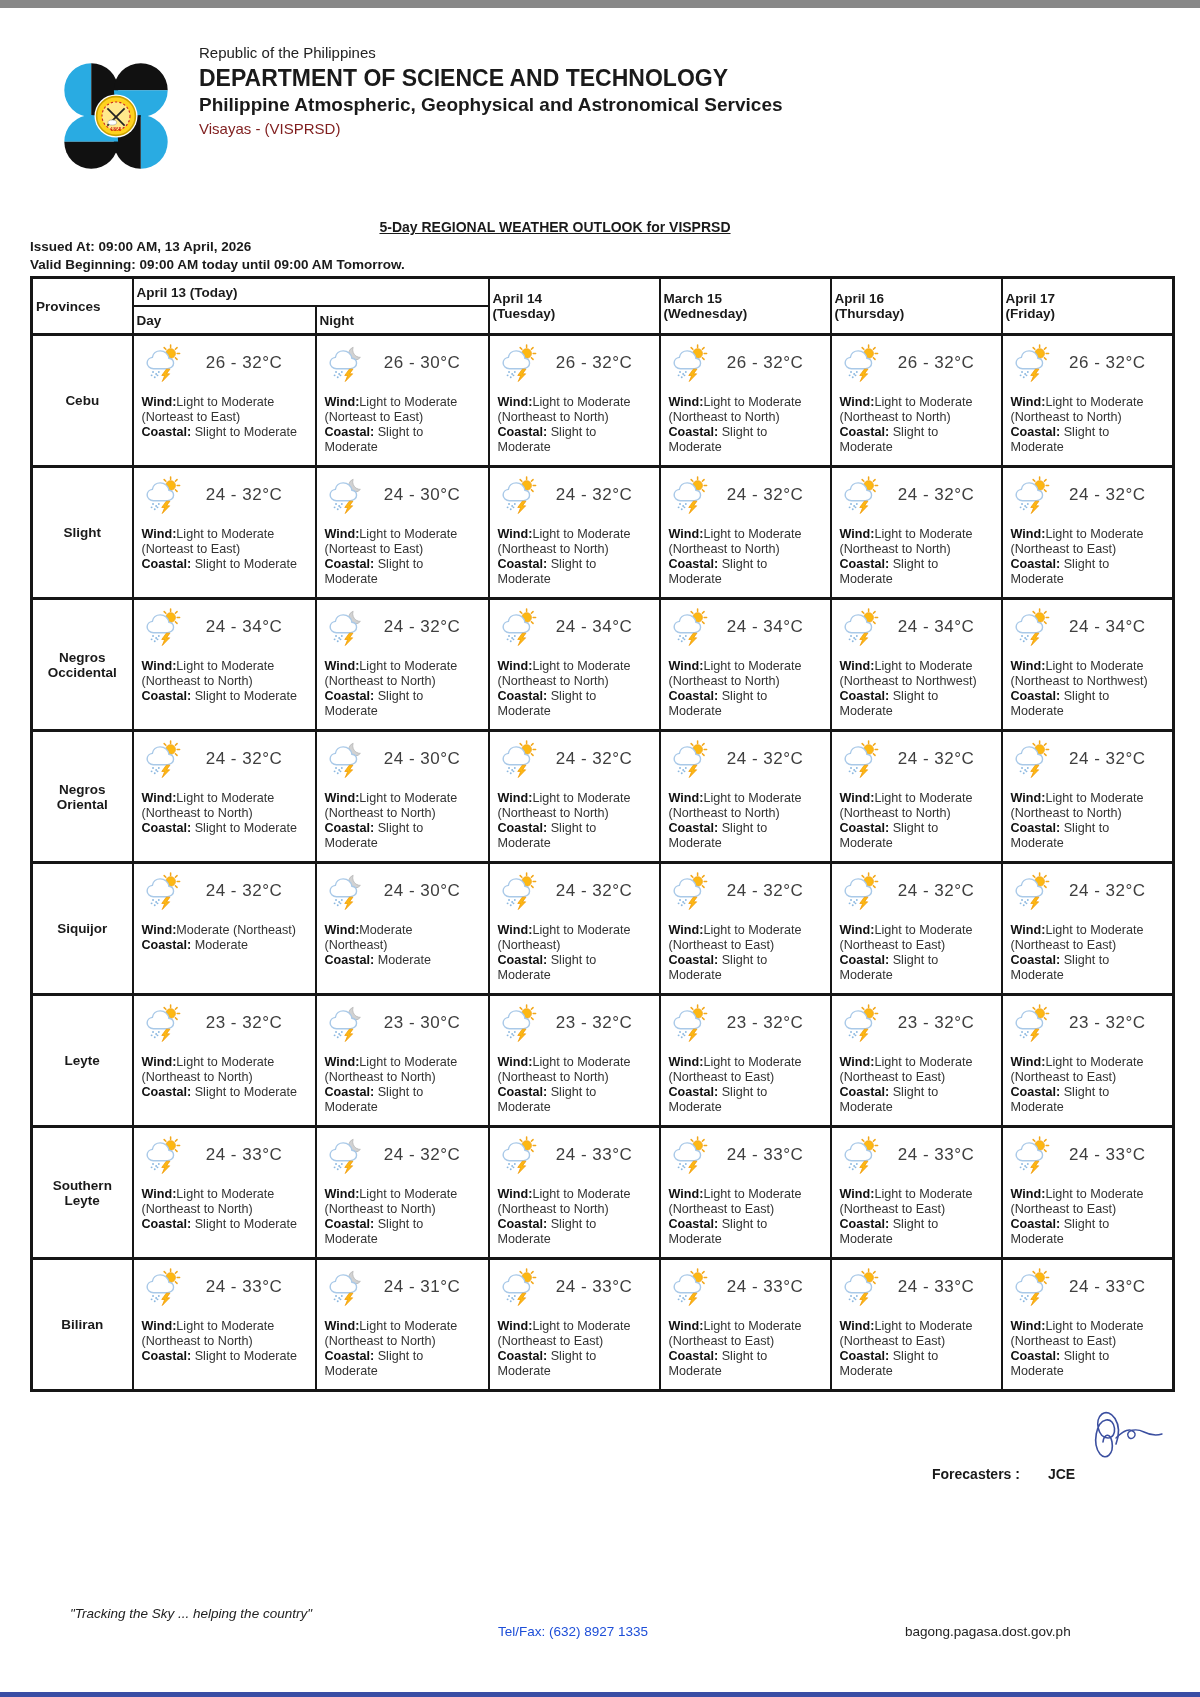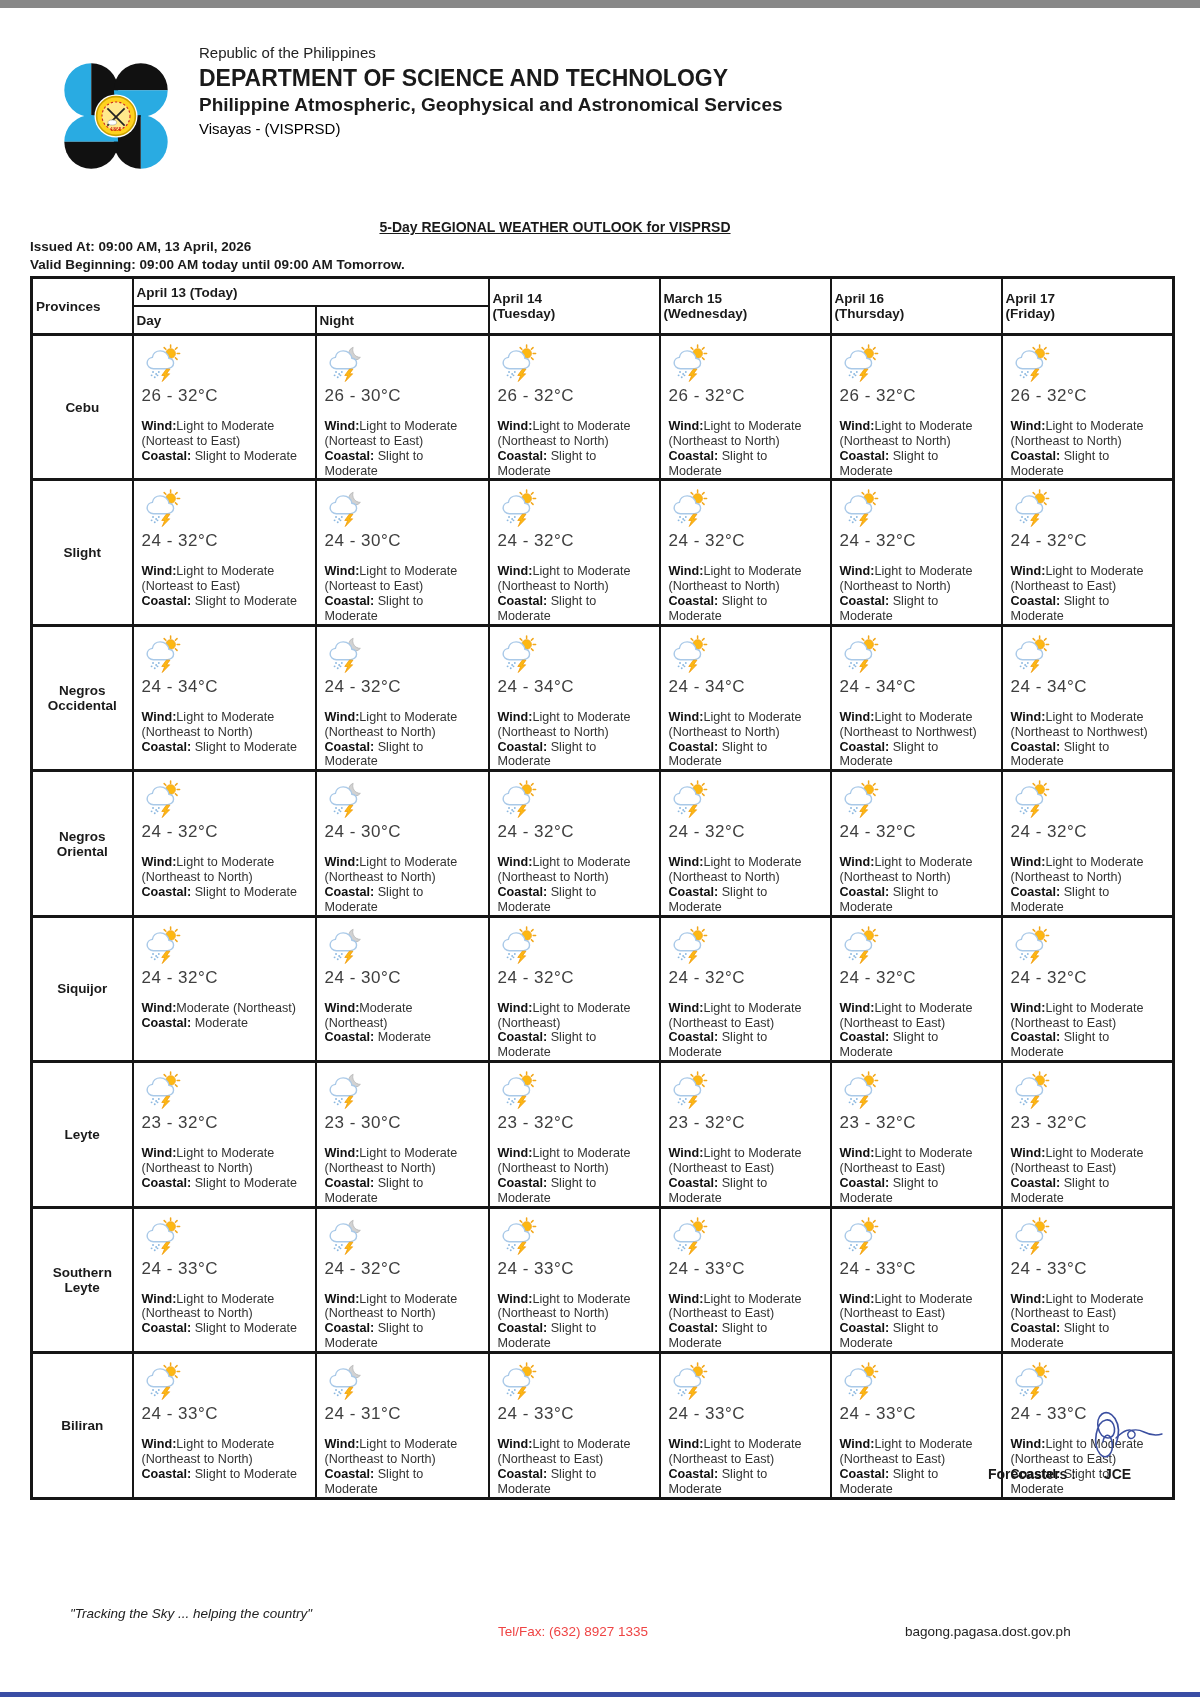--- a/index.html
+++ b/index.html
@@ -5,47 +5,47 @@
   html,body{margin:0;padding:0;background:#888;}
   .page{position:relative;width:1200px;height:1697px;background:#fff;margin:8px auto;
         font-family:"Liberation Sans",sans-serif;color:#1a1a1a;overflow:hidden;}
 
   
   .logo{position:absolute;left:62px;top:52px;width:108px;height:112px;}
   .head-text{position:absolute;left:199px;top:36px;line-height:1.18;}
   .republic{font-size:15px;color:#222;}
   .dept{font-size:23px;font-weight:bold;margin-top:3px;}
   .agency{font-size:19px;font-weight:bold;margin-top:2px;text-align:center;}
-  .region{font-size:15px;margin-top:4px;color:#000000;}
+  .region{font-size:15px;margin-top:4px;color:#7f1d1d;}
 
   .title{position:absolute;top:211px;left:0;width:1110px;text-align:center;
          font-size:14px;font-weight:bold;text-decoration:underline;}
   .issued{position:absolute;top:231px;left:30px;font-size:13.5px;font-weight:bold;}
   .valid{position:absolute;top:249px;left:30px;font-size:13.5px;font-weight:bold;}
 
   
   .fc-table{position:absolute;top:268px;left:30px;width:1142px;border-collapse:collapse;
             table-layout:fixed;border:3px solid #161616;}
   .fc-table th,.fc-table td{border:2px solid #161616;}
   .fc-table thead th{font-size:13.5px;font-weight:bold;text-align:left;padding:2px 3px;height:22px;}
   .fc-table tbody tr{border-top:3px solid #161616;height:132px;}
   .prov-cell{font-size:13.5px;font-weight:bold;vertical-align:middle;padding:4px 4px;}
   .fc-cell{vertical-align:top;padding:5px 10px 0 8px;}
-  .cell-top{display:flex;align-items:flex-start;margin:3px 0 13px 0;flex-direction:column;}
+  .cell-top{display:flex;align-items:center;margin:3px 0 13px 0;}
   .wicon{flex:0 0 42px;height:38px;}
   .temp{flex:1;text-align:center;font-size:17px;color:#3e3e3e;letter-spacing:.5px;}
   .detail{font-size:12.6px;line-height:1.18;color:#333;}
   .detail .lbl{font-weight:bold;color:#111;}
 
   
   .signature{position:absolute;left:1086px;top:1396px;}
-  .forecasters{position:absolute;left:988px;top:1458px;font-size:14px;font-weight:bold;
+  .forecasters{position:absolute;left:932px;top:1458px;font-size:14px;font-weight:bold;
                display:flex;gap:28px;}
   .quote{position:absolute;left:70px;top:1598px;font-size:13.5px;font-style:italic;color:#222;}
-  .telfax{position:absolute;left:498px;top:1616px;font-size:13.5px;color:#ef4444;}
+  .telfax{position:absolute;left:498px;top:1616px;font-size:13.5px;color:#1d4ed8;}
   .website{position:absolute;left:905px;top:1616px;font-size:13.5px;color:#222;}
   .bottom-bar{position:absolute;left:0;bottom:0;width:100%;height:13px;background:#3a4da5;}
 </style>
 </head>
 <body>
 
 <div class="page">
 
   <div class="logo">
     <svg width="108" height="112" viewBox="0 0 100 104">

